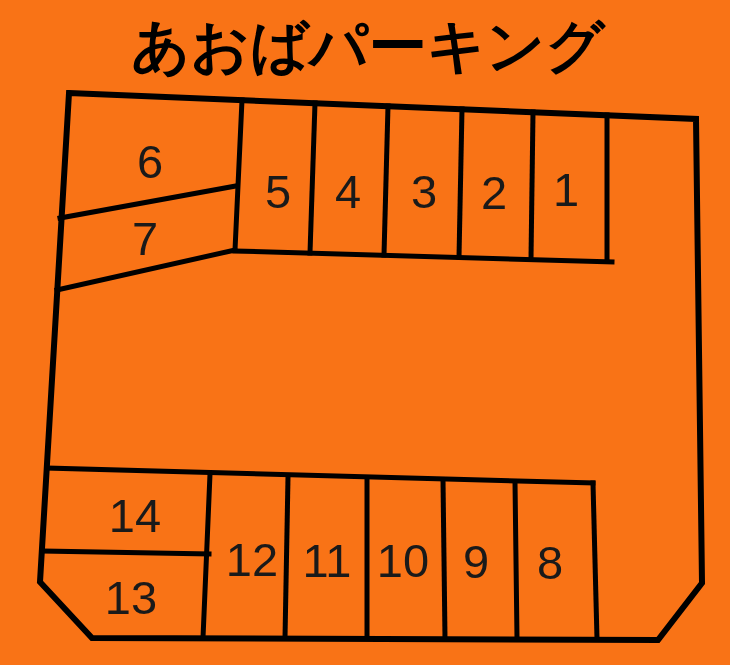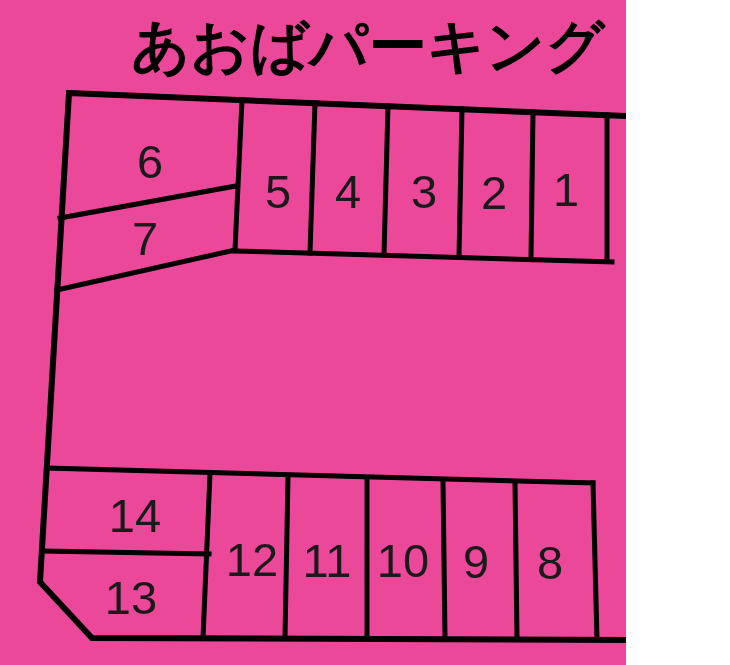--- a/index.html
+++ b/index.html
@@ -2,23 +2,23 @@
 <html><head>
 <meta charset="utf-8">
 <style>
   html, body {
     margin: 0;
     padding: 0;
     background: #ffffff;
   }
   .stage {
     position: relative;
-    width: 626px;
+    width: 730px;
     height: 665px;
-    background: #ec4899;
+    background: #f97316;
     overflow: hidden;
     font-family: "Liberation Sans", "DejaVu Sans", sans-serif;
   }
   svg.map {
     display: block;
     width: 730px;
     height: 665px;
   }
   .lot-line {
     fill: none;

